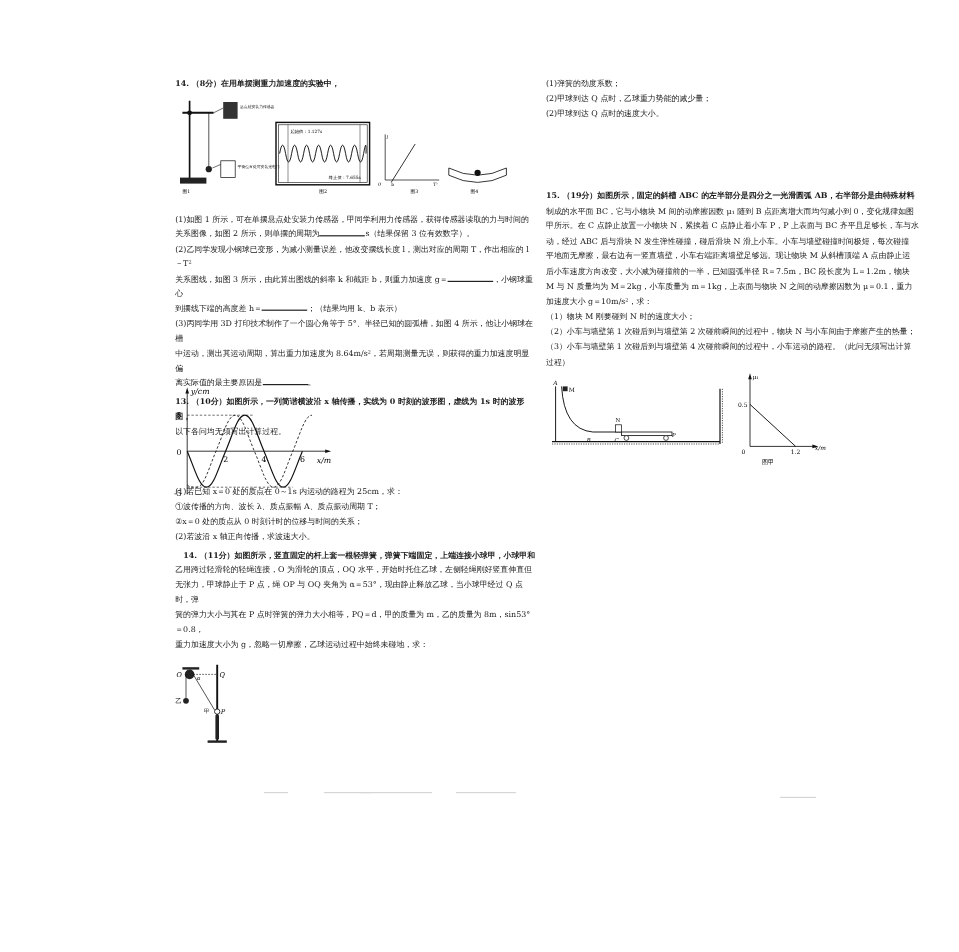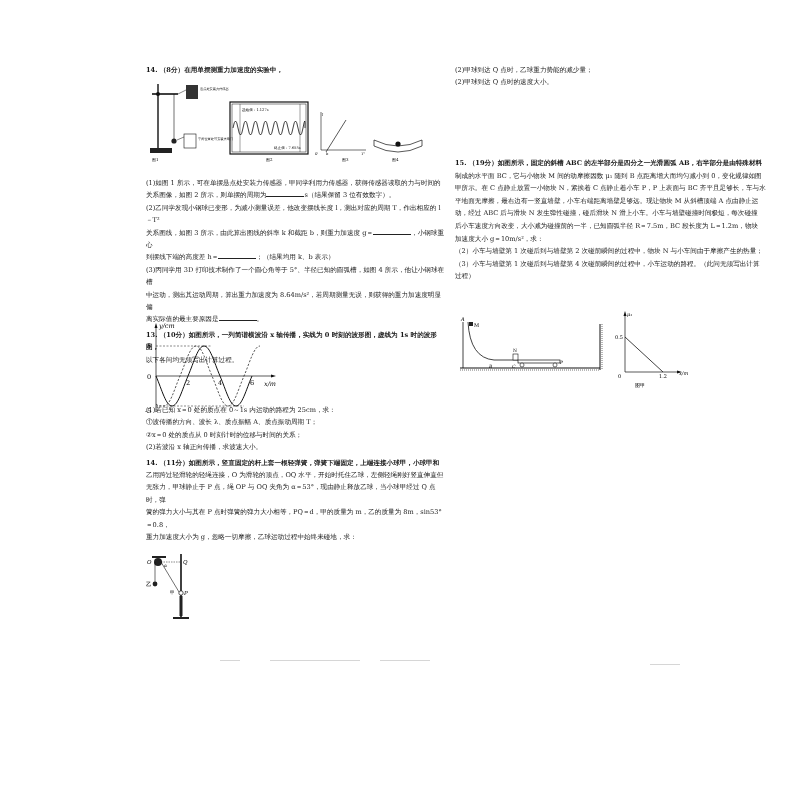--- a/index.html
+++ b/index.html
@@ -106,21 +106,21 @@
     <text x="106" y="65" font-size="6.5">6</text>
     <text x="120" y="66" font-size="6.5" class="it">x/m</text>
   </svg>
 </div>
 
 <div class="col" style="left:146px; top:404px; width:300px;">
   <p>(1)若已知 x＝0 处的质点在 0～1s 内运动的路程为 25cm，求：</p>
   <p>①波传播的方向、波长 λ、质点振幅 A、质点振动周期 T；</p>
   <p>②x＝0 处的质点从 0 时刻计时的位移与时间的关系；</p>
   <p>(2)若波沿 x 轴正向传播，求波速大小。</p>
-  <p class="qhead" style="margin-top:3px;">14. （11分）如图所示，竖直固定的杆上套一根轻弹簧，弹簧下端固定，上端连接小球甲，小球甲和</p>
+  <p class="qhead" style="margin-top:3px;text-align:right;">14. （11分）如图所示，竖直固定的杆上套一根轻弹簧，弹簧下端固定，上端连接小球甲，小球甲和</p>
   <p>乙用跨过轻滑轮的轻绳连接，O 为滑轮的顶点，OQ 水平，开始时托住乙球，左侧轻绳刚好竖直伸直但</p>
   <p>无张力，甲球静止于 P 点，绳 OP 与 OQ 夹角为 α＝53°，现由静止释放乙球，当小球甲经过 Q 点时，弹</p>
   <p>簧的弹力大小与其在 P 点时弹簧的弹力大小相等，PQ＝d，甲的质量为 m，乙的质量为 8m，sin53°＝0.8，</p>
   <p>重力加速度大小为 g，忽略一切摩擦，乙球运动过程中始终未碰地，求：</p>
 </div>
 
 <div class="fig" style="left:146px; top:552px; width:60px; height:70px;">
   <svg width="60" height="70" viewBox="0 0 60 70">
     <rect x="6" y="4" width="14" height="2" fill="#222"></rect>
     <circle cx="12" cy="10" r="4" fill="#222"></circle>
@@ -135,32 +135,35 @@
     <text x="1" y="12" font-size="5.5" class="it">O</text>
     <text x="37" y="12" font-size="5.5" class="it">Q</text>
     <text x="38" y="43" font-size="5.5" class="it">P</text>
     <text x="18" y="15" font-size="4.5" class="it">α</text>
     <text x="0" y="34" font-size="5.5">乙</text>
     <text x="24" y="42" font-size="4.5">甲</text>
   </svg>
 </div>
 
 <div class="col" style="left:455px; top:64px; width:330px;">
+  <p>(1)弹簧的劲度系数；</p>
   <p>(2)甲球到达 Q 点时，乙球重力势能的减少量；</p>
   <p>(2)甲球到达 Q 点时的速度大小。</p>
 </div>
 
 <div class="col" style="left:455px; top:134px; width:330px; line-height:12.6px;margin-top:23px;">
   <p class="qhead">15. （19分）如图所示，固定的斜槽 ABC 的左半部分是四分之一光滑圆弧 AB，右半部分是由特殊材料</p>
   <p>制成的水平面 BC，它与小物块 M 间的动摩擦因数 μ₁ 随到 B 点距离增大而均匀减小到 0，变化规律如图</p>
   <p>甲所示。在 C 点静止放置一小物块 N，紧挨着 C 点静止着小车 P，P 上表面与 BC 齐平且足够长，车与水</p>
+  <p>动，经过 ABC 后与滑块 N 发生弹性碰撞，碰后滑块 N 滑上小车。小车与墙壁碰撞时间极短，每次碰撞</p>
   <p>平地面无摩擦，最右边有一竖直墙壁，小车右端距离墙壁足够远。现让物块 M 从斜槽顶端 A 点由静止运</p>
-  <p>动，经过 ABC 后与滑块 N 发生弹性碰撞，碰后滑块 N 滑上小车。小车与墙壁碰撞时间极短，每次碰撞</p>
   <p>后小车速度方向改变，大小减为碰撞前的一半，已知圆弧半径 R＝7.5m，BC 段长度为 L＝1.2m，物块</p>
+  <p>M 与 N 质量均为 M＝2kg，小车质量为 m＝1kg，上表面与物块 N 之间的动摩擦因数为 μ＝0.1，重力</p>
   <p>加速度大小 g＝10m/s²，求：</p>
+  <p>（1）物块 M 刚要碰到 N 时的速度大小；</p>
   <p>（2）小车与墙壁第 1 次碰后到与墙壁第 2 次碰前瞬间的过程中，物块 N 与小车间由于摩擦产生的热量；</p>
   <p>（3）小车与墙壁第 1 次碰后到与墙壁第 4 次碰前瞬间的过程中，小车运动的路程。（此问无须写出计算</p>
   <p>过程）</p>
 </div>
 
 <div class="fig" style="left:458px; top:312px; width:150px; height:62px;">
   <svg width="150" height="62" viewBox="0 0 150 62">
     <line x1="2" y1="56" x2="142" y2="56" stroke="#111" stroke-width="1"></line>
     <line x1="2" y1="58" x2="142" y2="58" stroke="#111" stroke-width="0.6" stroke-dasharray="1,1"></line>
     <line x1="5" y1="10" x2="5" y2="56" stroke="#111" stroke-width="0.8"></line>

